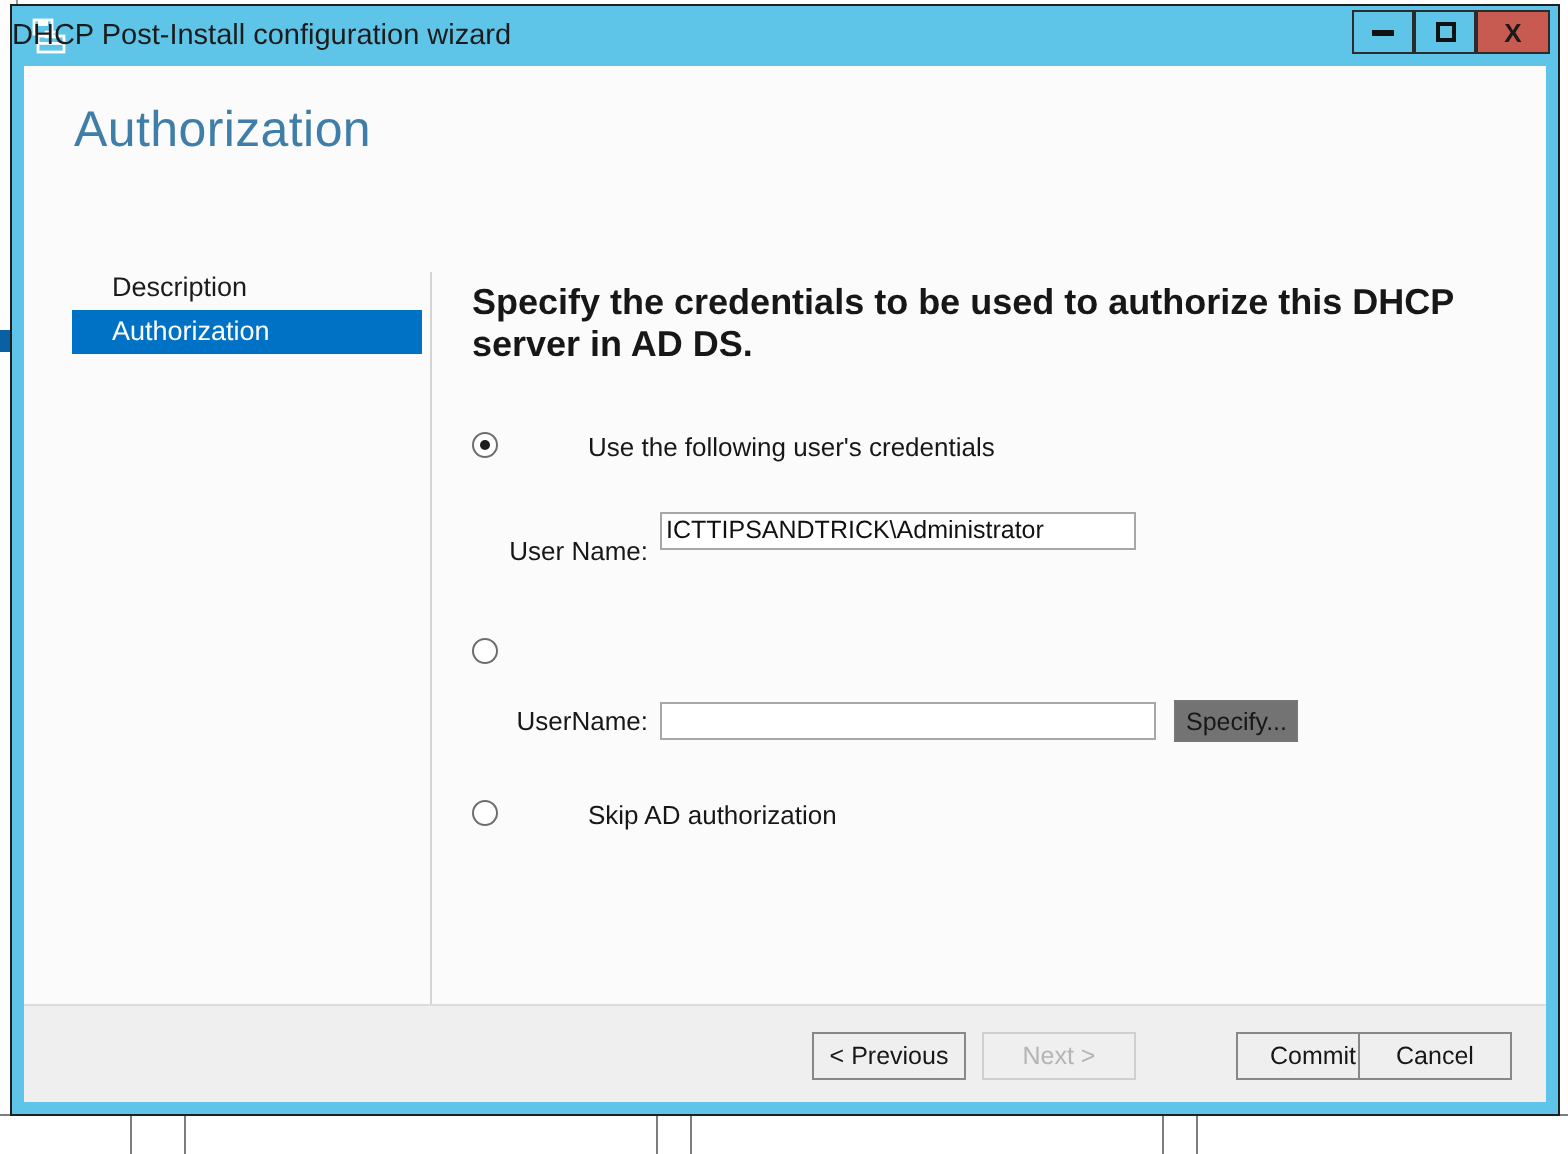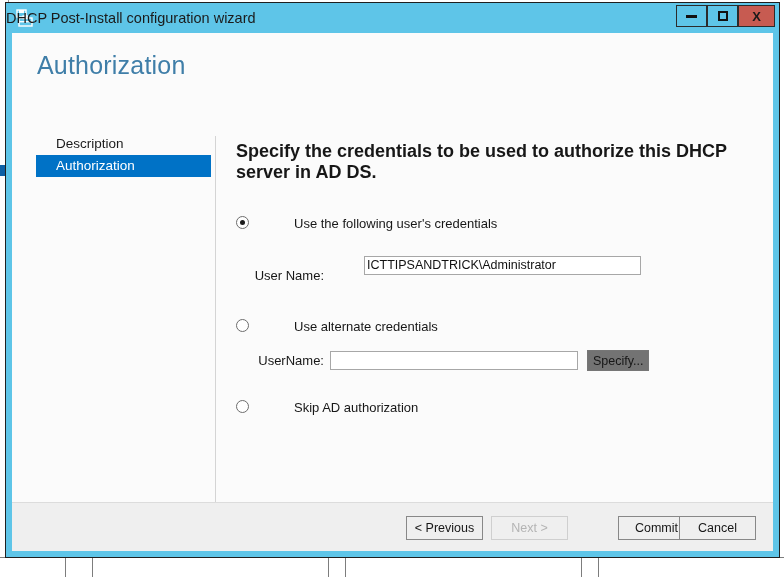--- a/index.html
+++ b/index.html
@@ -216,21 +216,21 @@
     height: 19px;
     border: 1px solid #a7a7a7;
     background: #ffffff;
     font-size: 12.5px;
     font-family: "Liberation Sans", sans-serif;
     color: #111111;
     padding: 0 2px;
     line-height: 17px;
     outline: none;
   }
-  #username-input { width: 277px; margin-left: 34px; }
+  #username-input { width: 238px; }
   #alt-username-input { width: 248px; }
 
   .small-btn {
     margin-left: 9px;
     height: 21px;
     min-width: 56px;
     padding: 0 5px;
     background: #737373;
     border: 1px solid #767676;
     font-size: 12.5px;
@@ -340,21 +340,20 @@
       </div>
       <div class="field-row">
         <span class="field-label w1">User Name:</span>
         <input class="textbox" id="username-input" type="text" value="ICTTIPSANDTRICK\Administrator" style="">
       </div>
 
       <div class="gap-lg"></div>
 
       <div class="option-row">
         <span class="radio"></span>
-        <span class="option-label">Use alternate credentials</span>
       </div>
       <div class="field-row">
         <span class="field-label w2">UserName:</span>
         <input class="textbox" id="alt-username-input" type="text" value="" style="">
         <button class="small-btn">Specify...</button>
       </div>
 
       <div class="gap-md"></div>
 
       <div class="option-row">

